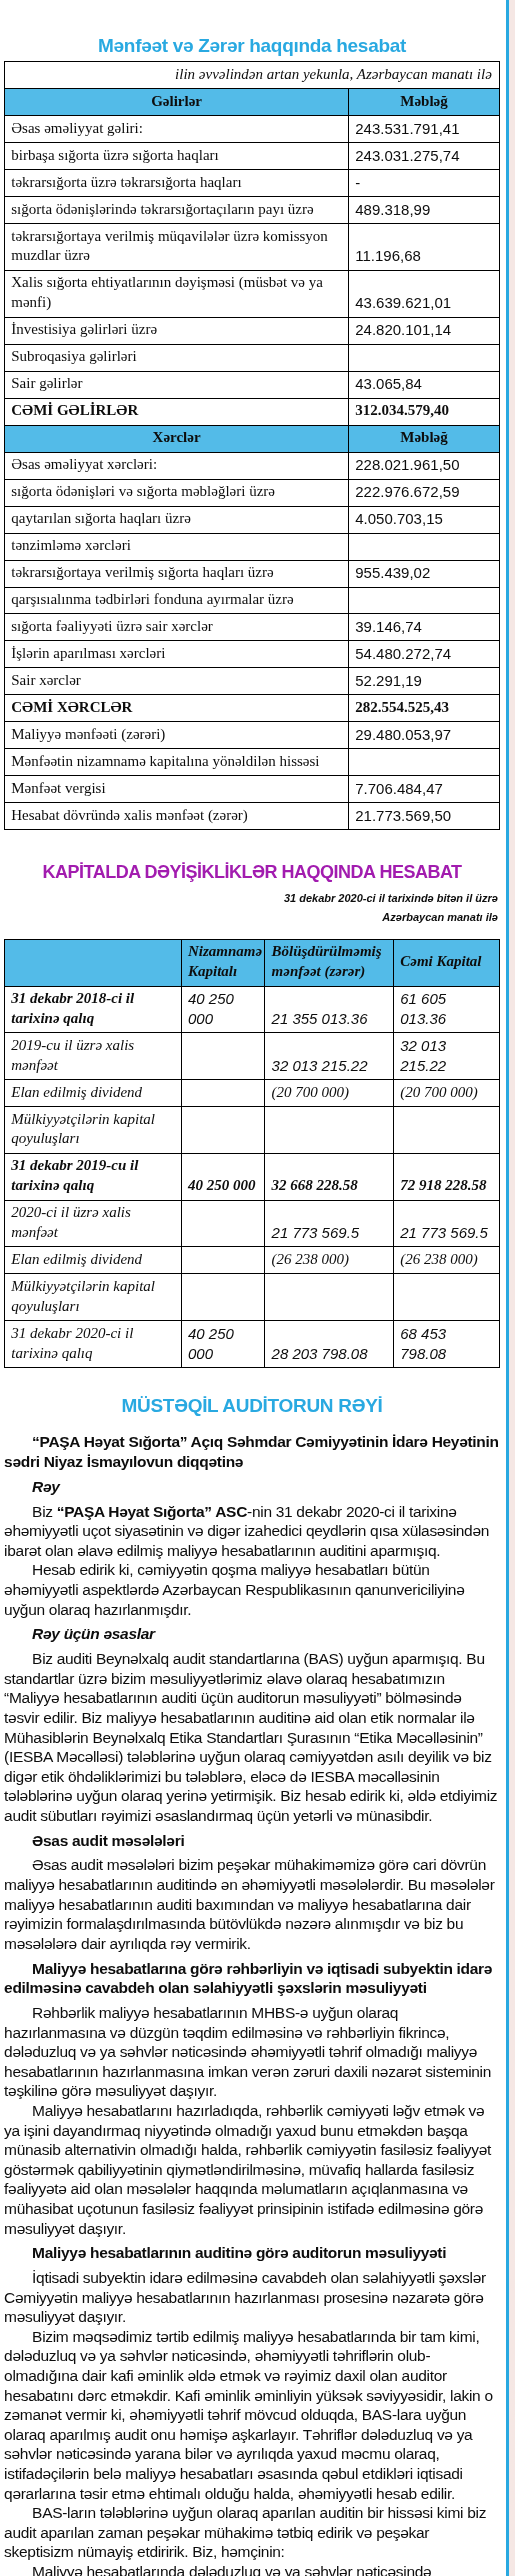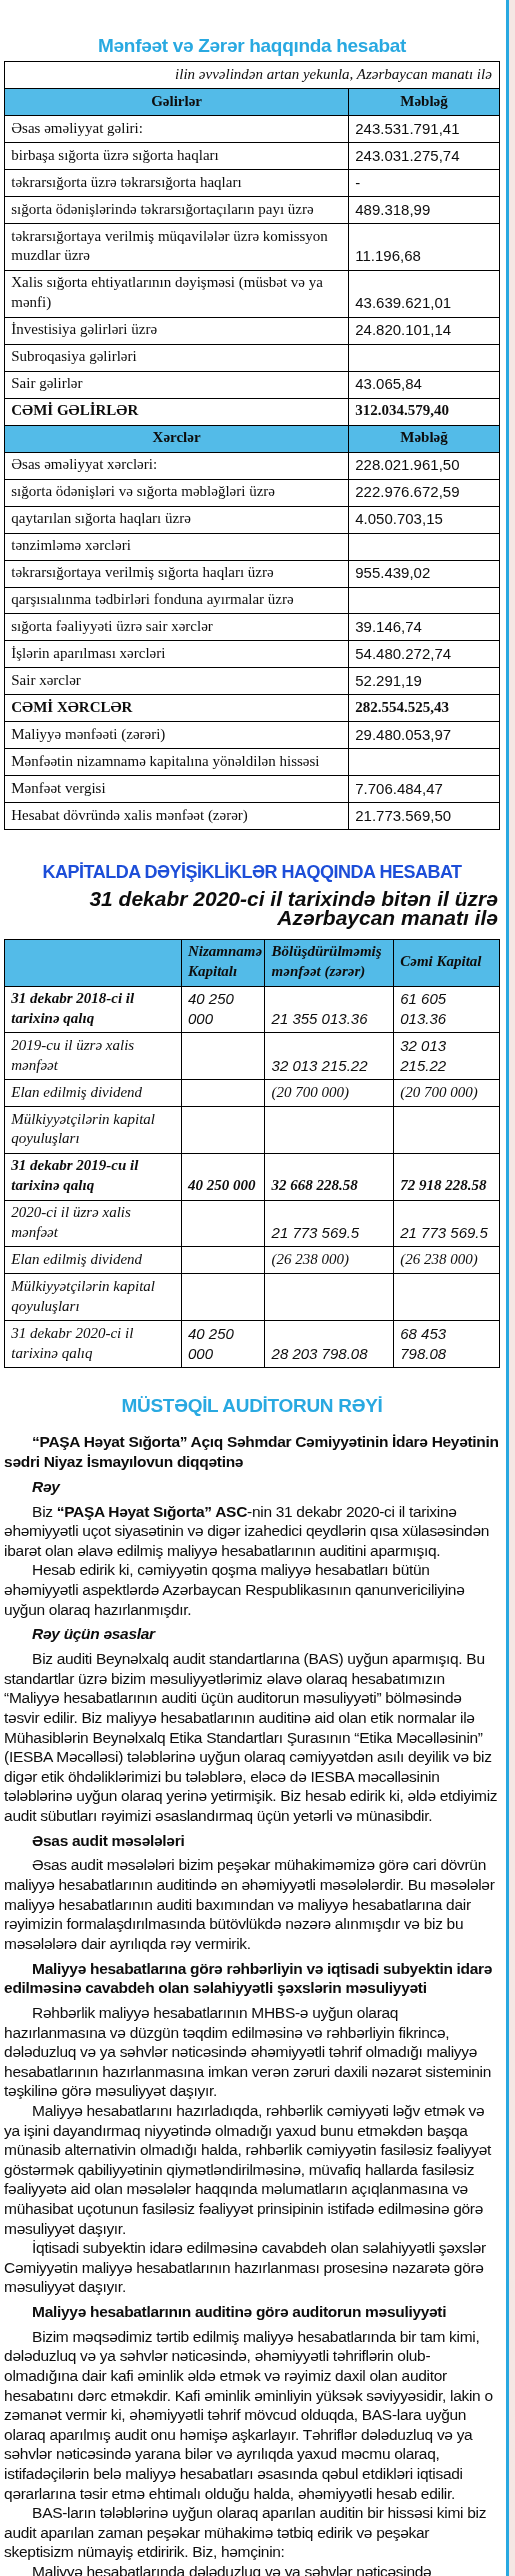--- a/index.html
+++ b/index.html
@@ -27,21 +27,21 @@
     padding:2.6px 6.2px 3.6px 6.2px;vertical-align:bottom;text-align:left;overflow:hidden;
   }
   .t1 .caption-cell{text-align:right;font-style:italic;font-size:15px;padding-right:7.2px;}
   .t1 tr.hdr td{font-weight:bold;text-align:center;}
   .t1 td.val{font-family:"Liberation Sans",sans-serif;}
   .t1 tr.hdr td.val{font-family:"Liberation Serif",serif;}
   .t1 tr.total td{font-weight:bold;font-family:"Liberation Serif",serif;border-top:1.5px solid #000;}
 
   .subtitle{
     font-family:"Liberation Sans",sans-serif;font-weight:bold;font-style:italic;
-    font-size:21px;line-height:19.6px;text-align:right;margin-top:5.2px;padding-right:2.1px;
+    font-size:11px;line-height:19.6px;text-align:right;margin-top:5.2px;padding-right:2.1px;
   }
   .t2{margin-top:11px;font-style:italic;}
   .t2 th{font-weight:bold;vertical-align:middle;}
   .t2 td.val{font-family:"Liberation Sans",sans-serif;}
   .t2 td.val.serif{font-family:"Liberation Serif",serif;}
   .t2 td.b,.t2 td.vb{font-weight:bold;}
 
   .report-text{
     margin-top:15.5px;
     font-family:"Liberation Sans",sans-serif;
@@ -174,21 +174,21 @@
             <td class="lbl">Mənfəət vergisi</td>
             <td class="val">7.706.484,47</td>
           </tr>
           <tr>
             <td class="lbl">Hesabat dövründə xalis mənfəət (zərər)</td>
             <td class="val">21.773.569,50</td>
           </tr>
         </tbody>
     </table>
 
-    <div class="doc-title doc-title2" id="title2" style="color: #1d4ed8;">KAPİTALDA DƏYİŞİKLİKLƏR HAQQINDA HESABAT</div>
+    <div class="doc-title doc-title2" id="title2" style="color: #a21caf;">KAPİTALDA DƏYİŞİKLİKLƏR HAQQINDA HESABAT</div>
     <div class="subtitle">
       <div>31 dekabr 2020-ci il tarixində bitən il üzrə</div>
       <div>Azərbaycan manatı ilə</div>
     </div>
 
     <table class="fin-table t2">
       <colgroup>
           <col style="width:35.7%">
           <col style="width:16.9%">
           <col style="width:26%">
@@ -265,22 +265,22 @@
         <p class="blk b-head-i">Rəy</p>
         <p class="blk b-para"><span>Biz </span><span class="seg-b">“PAŞA Həyat Sığorta” ASC</span><span>-nin 31 dekabr 2020-ci il tarixinə əhəmiyyətli uçot siyasətinin və digər izahedici qeydlərin qısa xülasəsindən ibarət olan əlavə edilmiş maliyyə hesabatlarının auditini aparmışıq.</span></p>
         <p class="blk b-para">Hesab edirik ki, cəmiyyətin qoşma maliyyə hesabatları bütün əhəmiyyətli aspektlərdə Azərbaycan Respublikasının qanunvericiliyinə uyğun olaraq hazırlanmışdır.</p>
         <p class="blk b-head-i">Rəy üçün əsaslar</p>
         <p class="blk b-para">Biz auditi Beynəlxalq audit standartlarına (BAS) uyğun aparmışıq. Bu standartlar üzrə bizim məsuliyyətlərimiz əlavə olaraq hesabatımızın “Maliyyə hesabatlarının auditi üçün auditorun məsuliyyəti” bölməsində təsvir edilir. Biz maliyyə hesabatlarının auditinə aid olan etik normalar ilə Mühasiblərin Beynəlxalq Etika Standartları Şurasının “Etika Məcəlləsinin” (IESBA Məcəlləsi) tələblərinə uyğun olaraq cəmiyyətdən asılı deyilik və biz digər etik öhdəliklərimizi bu tələblərə, eləcə də IESBA məcəlləsinin tələblərinə uyğun olaraq yerinə yetirmişik. Biz hesab edirik ki, əldə etdiyimiz audit sübutları rəyimizi əsaslandırmaq üçün yetərli və münasibdir.</p>
         <p class="blk b-head">Əsas audit məsələləri</p>
         <p class="blk b-para">Əsas audit məsələləri bizim peşəkar mühakiməmizə görə cari dövrün maliyyə hesabatlarının auditində ən əhəmiyyətli məsələlərdir. Bu məsələlər maliyyə hesabatlarının auditi baxımından və maliyyə hesabatlarına dair rəyimizin formalaşdırılmasında bütövlükdə nəzərə alınmışdır və biz bu məsələlərə dair ayrılıqda rəy vermirik.</p>
         <p class="blk b-head">Maliyyə hesabatlarına görə rəhbərliyin və iqtisadi subyektin idarə edilməsinə cavabdeh olan səlahiyyətli şəxslərin məsuliyyəti</p>
         <p class="blk b-para">Rəhbərlik maliyyə hesabatlarının MHBS-ə uyğun olaraq hazırlanmasına və düzgün təqdim edilməsinə və rəhbərliyin fikrincə, dələduzluq və ya səhvlər nəticəsində əhəmiyyətli təhrif olmadığı maliyyə hesabatlarının hazırlanmasına imkan verən zəruri daxili nəzarət sisteminin təşkilinə görə məsuliyyət daşıyır.</p>
         <p class="blk b-para">Maliyyə hesabatlarını hazırladıqda, rəhbərlik cəmiyyəti ləğv etmək və ya işini dayandırmaq niyyətində olmadığı yaxud bunu etməkdən başqa münasib alternativin olmadığı halda, rəhbərlik cəmiyyətin fasiləsiz fəaliyyət göstərmək qabiliyyətinin qiymətləndirilməsinə, müvafiq hallarda fasiləsiz fəaliyyətə aid olan məsələlər haqqında məlumatların açıqlanmasına və mühasibat uçotunun fasiləsiz fəaliyyət prinsipinin istifadə edilməsinə görə məsuliyyət daşıyır.</p>
+        <p class="blk b-head">Maliyyə hesabatlarının auditinə görə auditorun məsuliyyəti</p>
         <p class="blk b-para">İqtisadi subyektin idarə edilməsinə cavabdeh olan səlahiyyətli şəxslər Cəmiyyətin maliyyə hesabatlarının hazırlanması prosesinə nəzarətə görə məsuliyyət daşıyır.</p>
-        <p class="blk b-head">Maliyyə hesabatlarının auditinə görə auditorun məsuliyyəti</p>
         <p class="blk b-para">Bizim məqsədimiz tərtib edilmiş maliyyə hesabatlarında bir tam kimi, dələduzluq və ya səhvlər nəticəsində, əhəmiyyətli təhriflərin olub-olmadığına dair kafi əminlik əldə etmək və rəyimiz daxil olan auditor hesabatını dərc etməkdir. Kafi əminlik əminliyin yüksək səviyyəsidir, lakin o zəmanət vermir ki, əhəmiyyətli təhrif mövcud olduqda, BAS-lara uyğun olaraq aparılmış audit onu həmişə aşkarlayır. Təhriflər dələduzluq və ya səhvlər nəticəsində yarana bilər və ayrılıqda yaxud məcmu olaraq, istifadəçilərin belə maliyyə hesabatları əsasında qəbul etdikləri iqtisadi qərarlarına təsir etmə ehtimalı olduğu halda, əhəmiyyətli hesab edilir.</p>
         <p class="blk b-para">BAS-ların tələblərinə uyğun olaraq aparılan auditin bir hissəsi kimi biz audit aparılan zaman peşəkar mühakimə tətbiq edirik və peşəkar skeptisizm nümayiş etdiririk. Biz, həmçinin:</p>
         <p class="blk b-para">Maliyyə hesabatlarında dələduzluq və ya səhvlər nəticəsində əhəmiyyətli təhriflər risklərini müəyyən edib qiymətləndiririk, bu risklərə cavab verən audit prosedurlarını layihələndirib həyata keçiririk və rəyimizi əsaslandırmaq üçün yetərli və münasib audit sübutlarını əldə edirik. Dələduzluq nəticəsində əhəmiyyətli təhrifi aşkarlamama riski səhvlər nəticəsindəkindən daha yüksəkdir, çünki dələduzluq sözləşmə, saxtakarlıq, qərəzli hərəkətsizlik, həqiqətə uyğun olmayan məlumatlardan və ya daxili nəzarətin kobudcasına pozulmasından ibarət ola bilər.</p>
       </div>
 
   </div>
 </div>
 
 
 </body></html>

